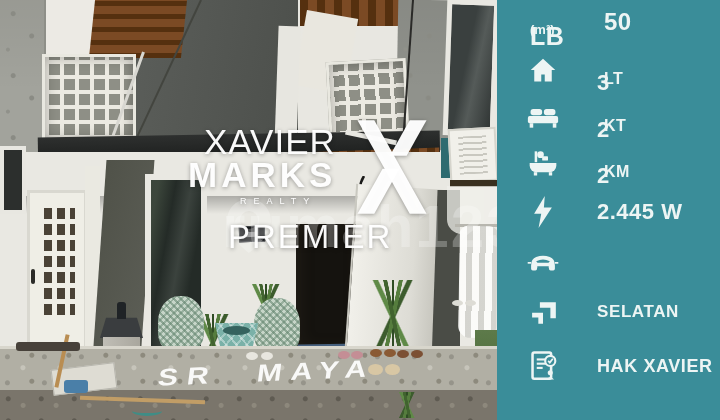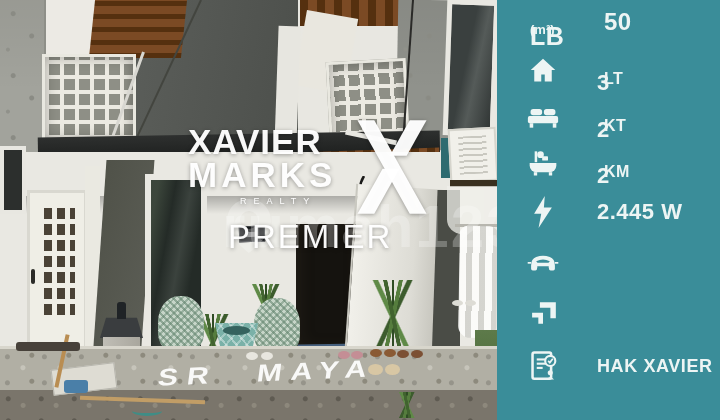--- a/index.html
+++ b/index.html
@@ -157,21 +157,21 @@
   .s1{left:246px;top:352px;background:#e8e6df;box-shadow:15px 0 0 #e8e6df;}
   .s2{left:338px;top:351px;background:#c48e95;box-shadow:13px 0 0 #c48e95;}
   .s3{left:370px;top:349px;background:#8a5a34;box-shadow:14px 0 0 #8a5a34;}
   .s4{left:368px;top:364px;width:15px;height:11px;background:#d8c7a4;box-shadow:17px 0 0 #d8c7a4;}
   .s5{left:452px;top:300px;width:11px;height:6px;background:#dddcd5;box-shadow:13px 0 0 #dddcd5;}
   .s7{left:397px;top:350px;background:#7c5034;box-shadow:14px 0 0 #7c5034;}
 
   
   .agency{left:188px;top:122px;width:260px;height:150px;color:rgba(255,255,255,.97);
     filter:drop-shadow(0 1px 2px rgba(0,0,0,.35));}
-  .aw1{left:0;top:0;font-size:35px;font-weight:bold;letter-spacing:1px;}
+  .aw1{left:16px;top:0;font-size:35px;font-weight:normal;letter-spacing:1px;}
   .aw2{left:0;top:33px;font-size:35px;font-weight:bold;letter-spacing:4px;}
   .awr{left:52px;top:74px;font-size:9px;letter-spacing:7px;}
   .awx{left:162px;top:-4px;width:84px;height:98px;}
   .aw3{left:40px;top:96px;font-size:33px;font-weight:normal;letter-spacing:2px;}
 
   .portal{left:222px;top:186px;height:80px;display:flex;align-items:center;gap:6px;
     color:rgba(255,255,255,.26);font-size:60px;font-weight:bold;letter-spacing:2px;white-space:nowrap;}
   .portal svg{position:static;width:54px;height:64px;flex:none;}
 
   .ground-text{left:158px;top:356px;font-size:30px;font-weight:bold;letter-spacing:9px;word-spacing:22px;
@@ -400,20 +400,21 @@
       <span class="val"></span>
     </div>
 
     <div class="row r6">
       <span class="ic">
         <svg width="28" height="28" viewBox="0 0 36 36" fill="none">
           <path d="M14 9 H31 V26" stroke="#edf5f4" stroke-width="7"></path>
           <path d="M4 22 H15 V33" stroke="#edf5f4" stroke-width="6"></path>
         </svg>
       </span>
+      <span class="val val-mid">SELATAN</span>
     </div>
 
     <div class="row r7">
       <span class="ic">
         <svg width="27" height="32" viewBox="0 0 32 36">
           <rect x="3" y="2" width="22" height="31" rx="2" fill="none" stroke="#edf5f4" stroke-width="3"></rect>
           <rect fill="#edf5f4" x="8" y="9" width="11" height="2.5"></rect>
           <rect fill="#edf5f4" x="8" y="14" width="11" height="2.5"></rect>
           <rect fill="#edf5f4" x="8" y="19" width="7" height="2.5"></rect>
           <circle cx="24" cy="12" r="6" fill="#3a8d99" stroke="#edf5f4" stroke-width="2.5"></circle>

